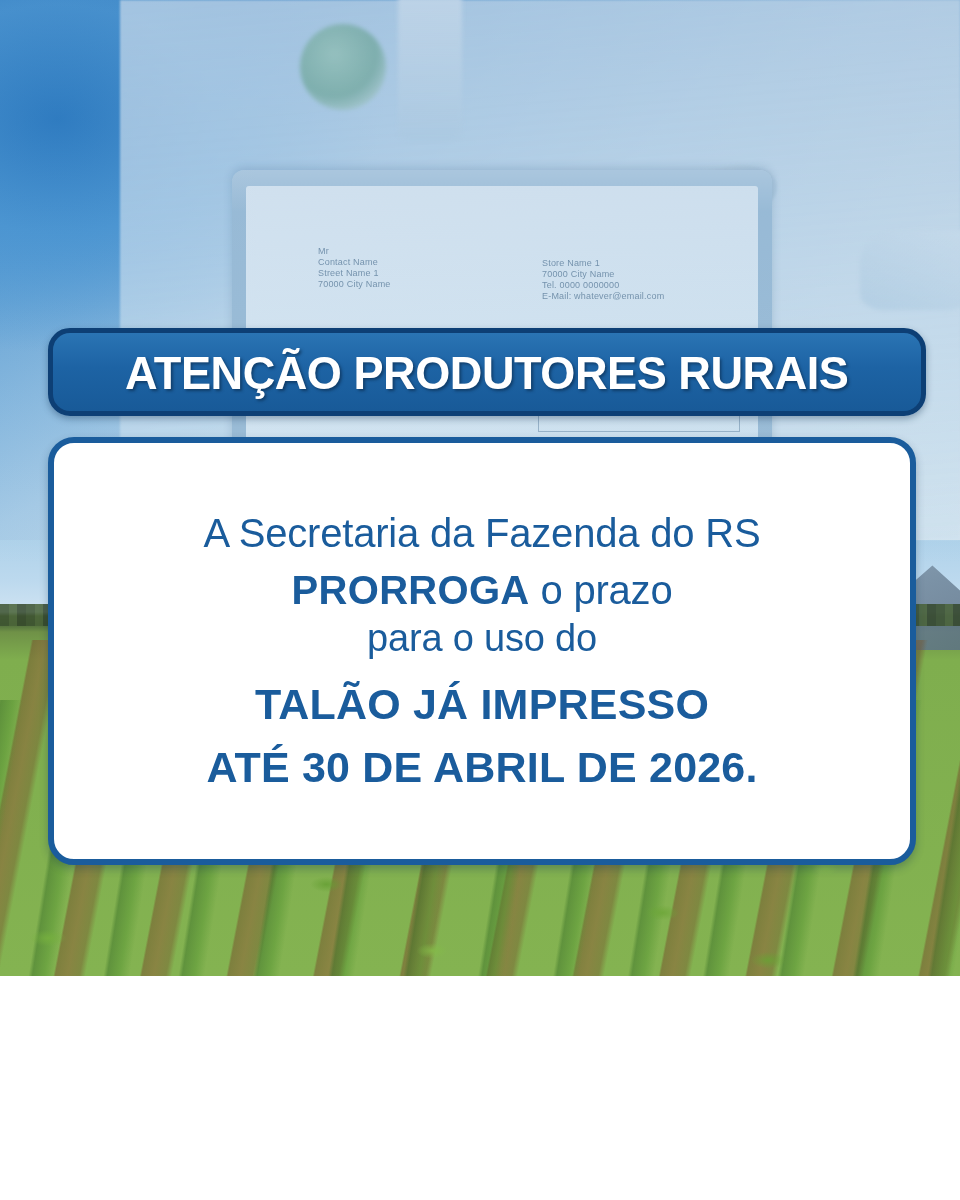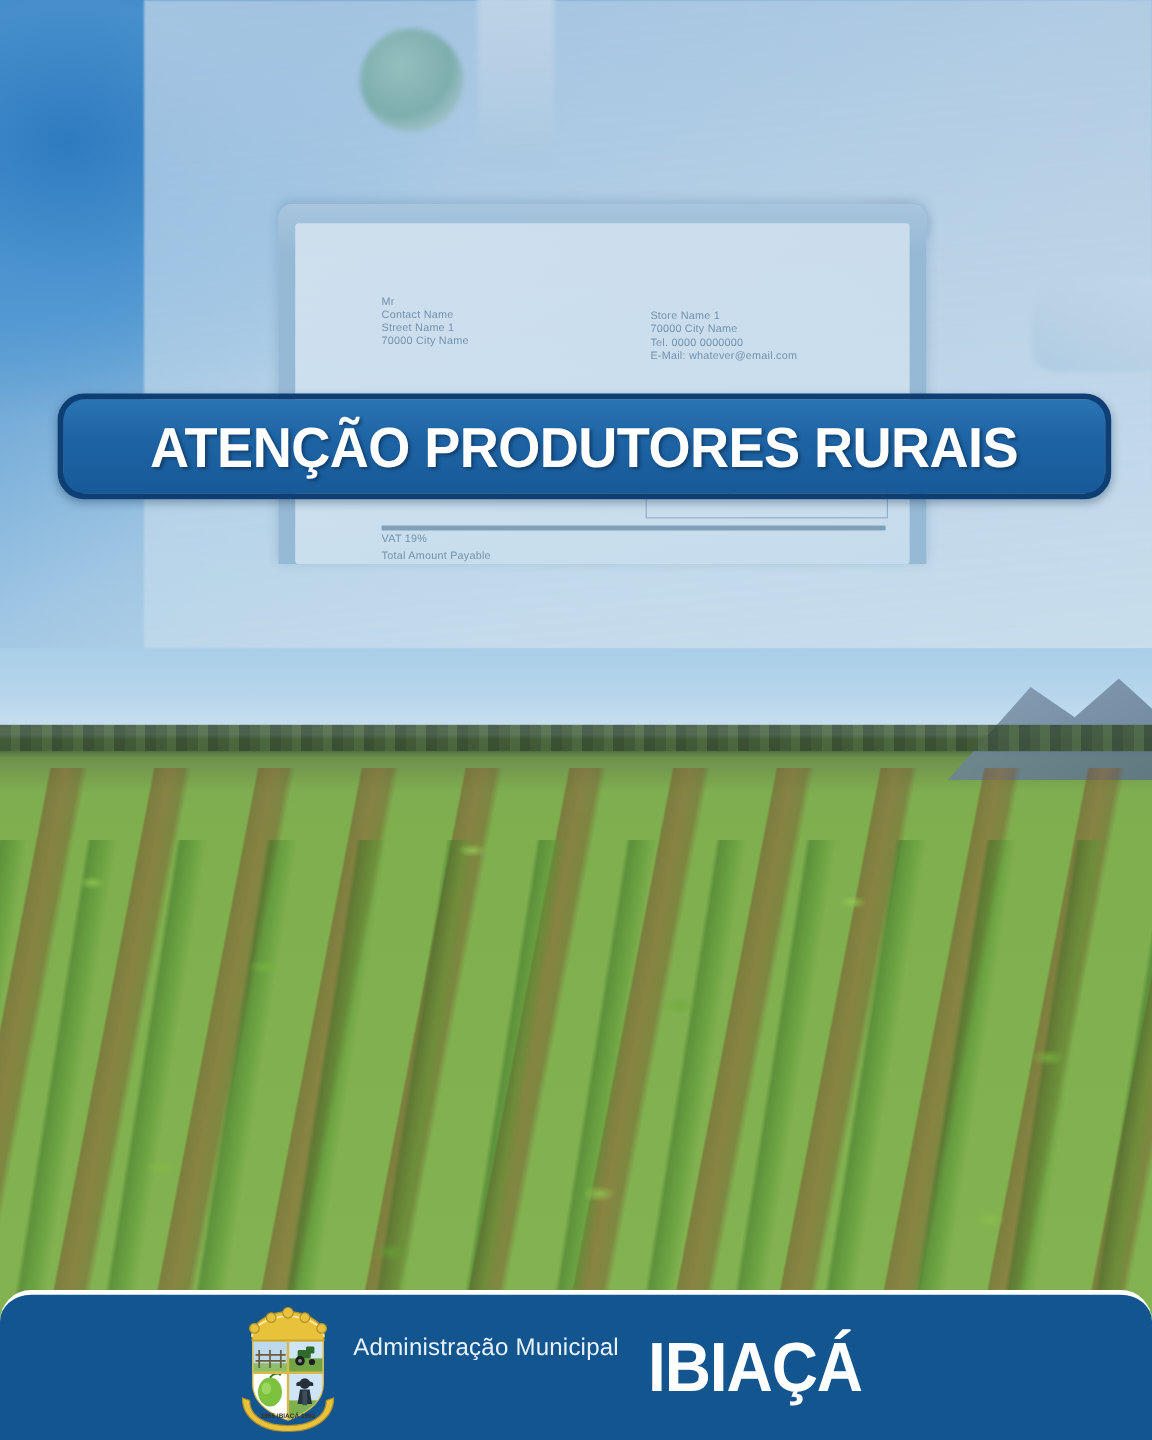--- a/index.html
+++ b/index.html
@@ -6,21 +6,21 @@
   html,body{margin:0;padding:0;}
   body{
     width:960px;height:1200px;
     font-family:"Liberation Sans","DejaVu Sans",sans-serif;
     overflow:hidden;
     background:#ffffff;
   }
 
   .poster{
     position:relative;
-    width:960px;height:1200px;
+    width:960px;height:976px;
     overflow:hidden;
     background:#4c1d95;
   }
 
   
   .bg{position:absolute;inset:0;overflow:hidden;}
 
   
   .bg-field{
     position:absolute;left:0;right:0;top:520px;bottom:0;
@@ -283,20 +283,27 @@
       </div>
     </div>
 
     <div class="bg-overlay"></div>
   </div>
 
   <div class="title-banner">
     <span class="t">ATENÇÃO PRODUTORES RURAIS</span>
   </div>
 
+  <div class="card">
+    <div class="ln ln1">A Secretaria da Fazenda do RS</div>
+    <div class="ln ln2"><b>PRORROGA</b><span> o prazo</span></div>
+    <div class="ln ln3">para o uso do</div>
+    <div class="ln ln4">TALÃO JÁ IMPRESSO</div>
+    <div class="ln ln5">ATÉ 30 DE ABRIL DE 2026.</div>
+  </div>
 
 
   <div class="footer">
     <div class="footer-inner">
 
       <div class="crest">
         <svg viewBox="0 0 84 106" width="84" height="106" aria-hidden="true">
 
           <g>
             <path d="M12 26 C12 14 28 6 42 6 C56 6 72 14 72 26 L72 30 L12 30 Z" fill="#e8c23a" stroke="#b3912a" stroke-width="1"></path>

